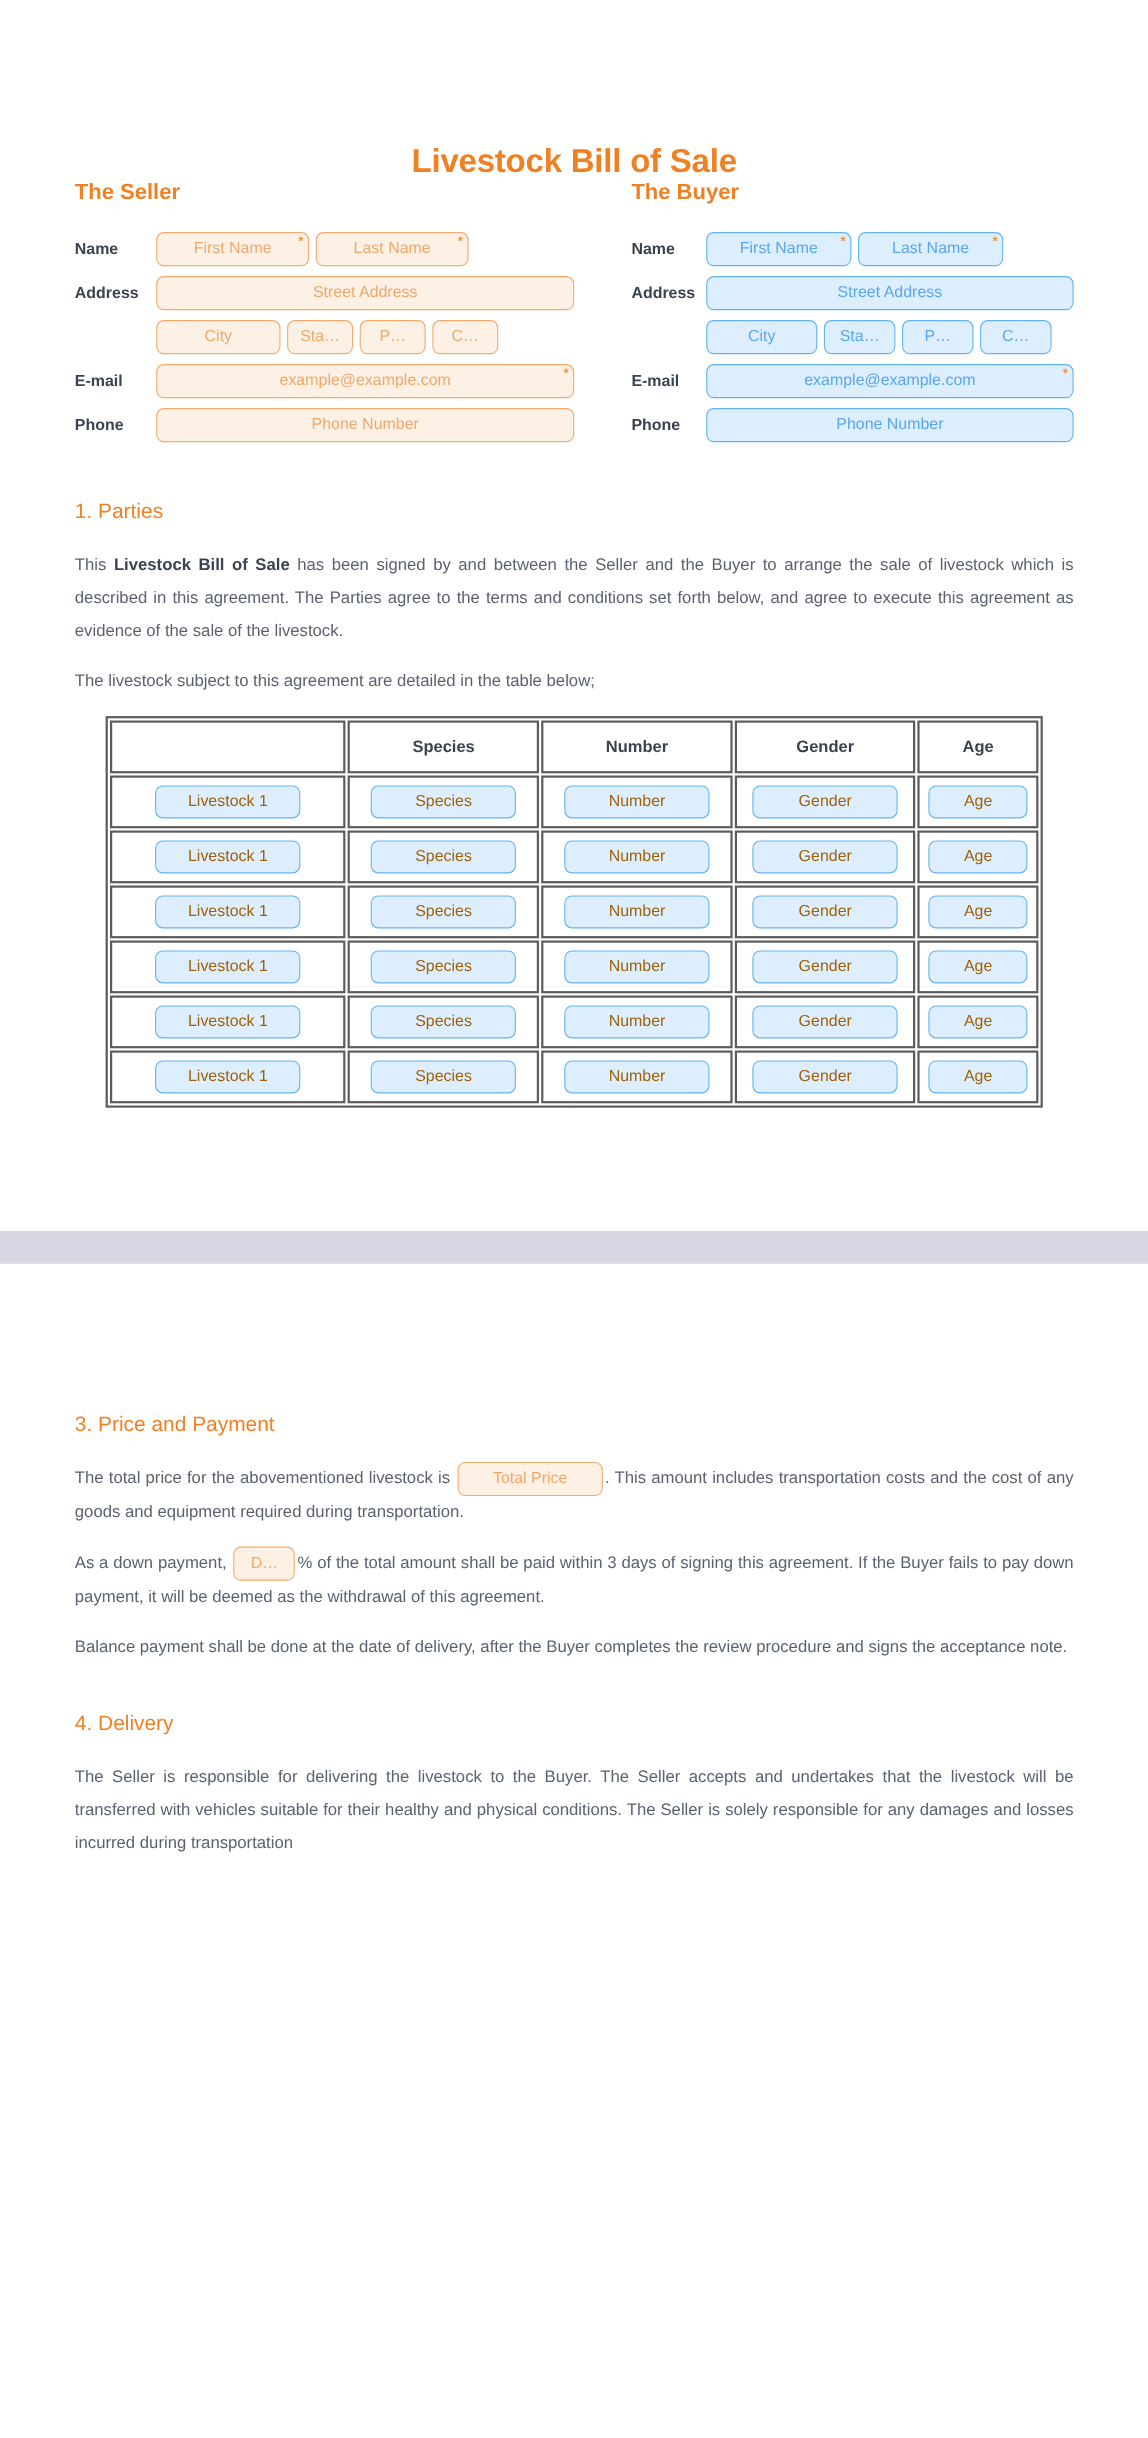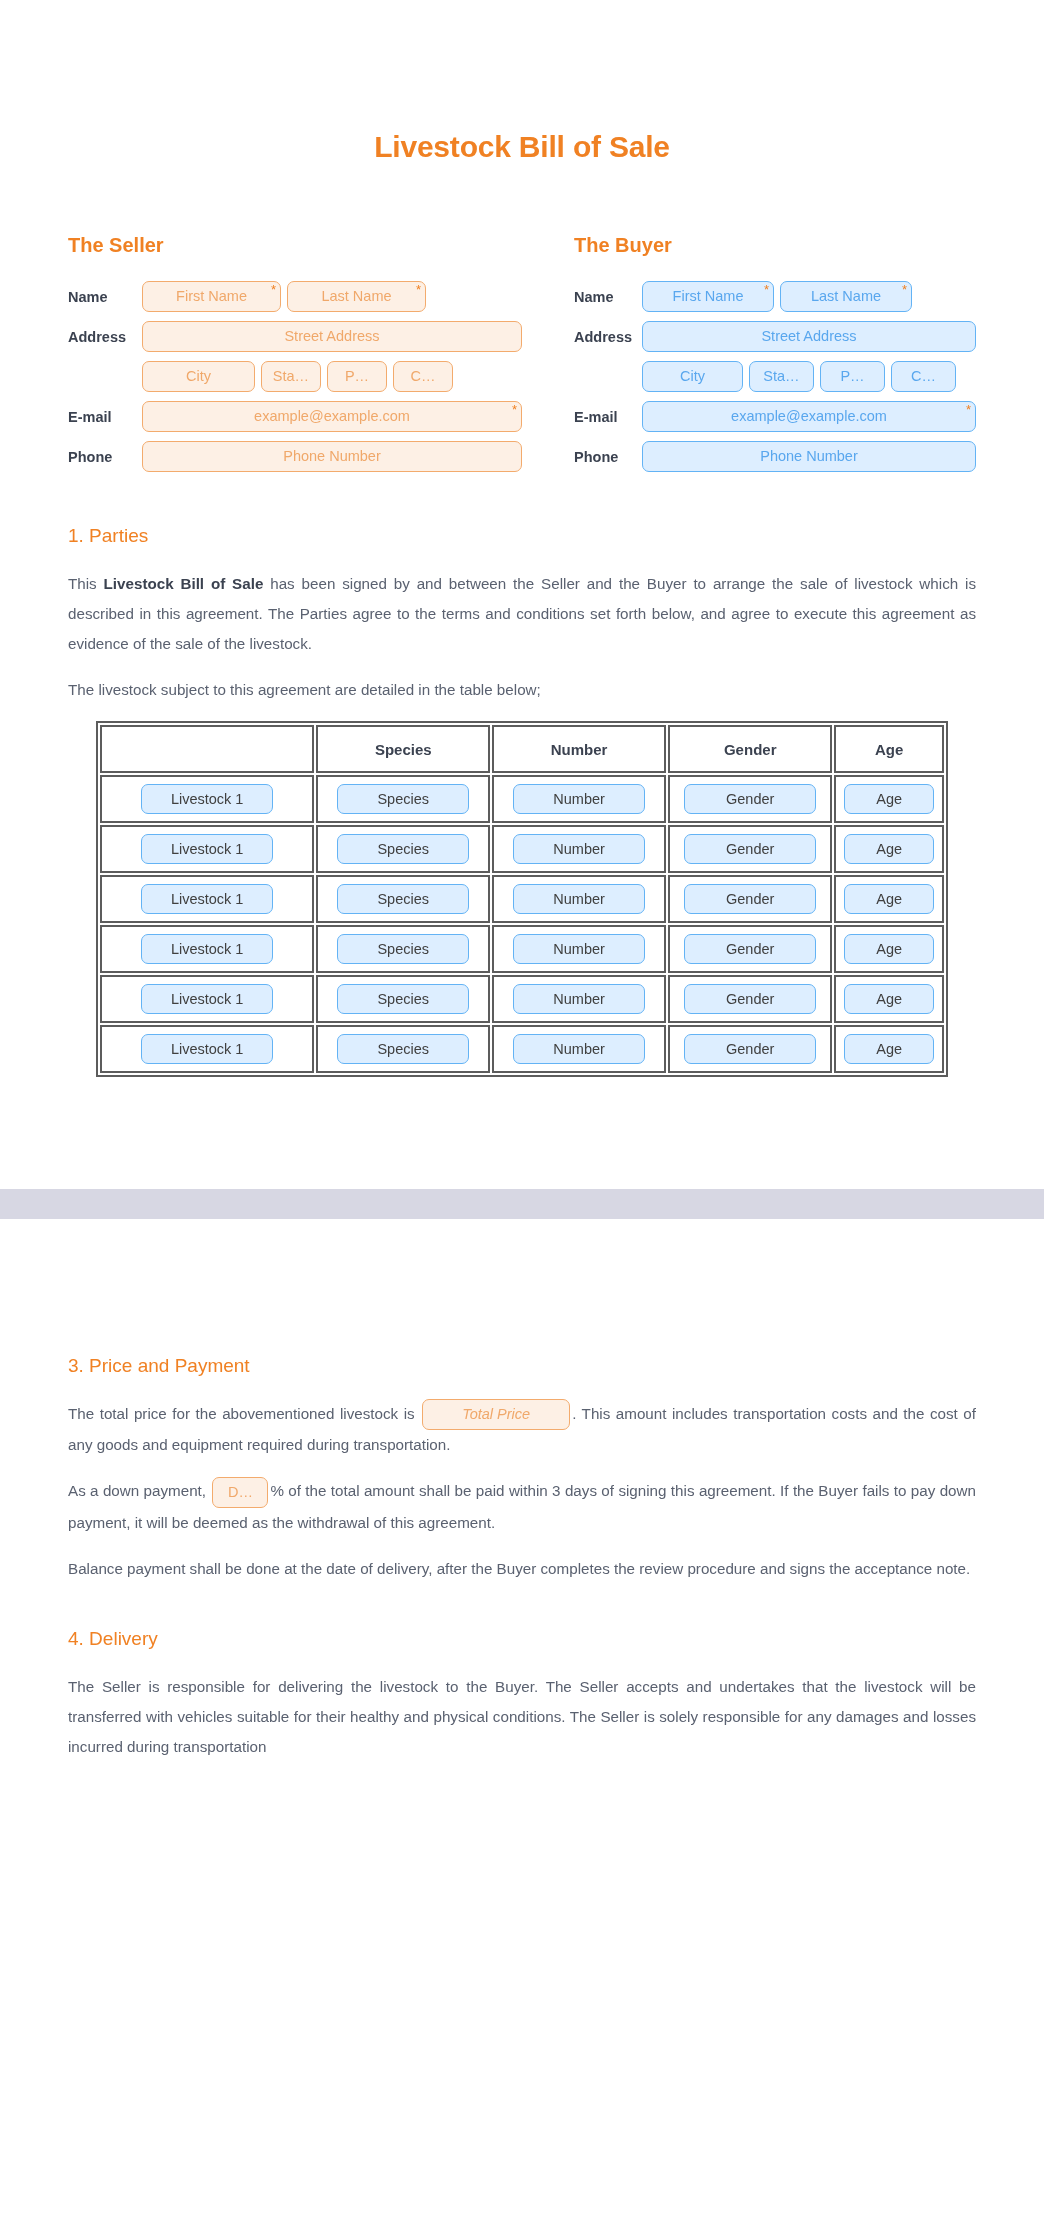--- a/index.html
+++ b/index.html
@@ -27,21 +27,20 @@
     font-size: 30px;
     font-weight: bold;
     letter-spacing: -0.2px;
     padding-top: 130px;
     padding-bottom: 0;
   }
 
   
   .parties {
     display: flex;
-    margin-top: 70px;
     gap: 0px;
   }
   .party { width: 50%; }
   .party.buyer { padding-left: 52px; }
 
   .party-heading {
     color: #f08123;
     font-size: 20px;
     font-weight: bold;
     margin-bottom: 24px;
@@ -152,21 +151,21 @@
   table.livestock .cellfld {
     display: block;
     width: 100%;
     max-width: 132px;
     margin: 0 auto;
     height: 30px;
     line-height: 28px;
     border-radius: 7px;
     background: #ddeeff;
     border: 1px solid #63b3f5;
-    color: #404040;
+    color: #a16207;
     font-size: 14.5px;
     text-align: center;
     white-space: nowrap;
     overflow: hidden;
   }
 
   
   .page-break {
     height: 30px;
     background: #d7d7e3;
@@ -182,21 +181,21 @@
     border: 1px solid #f3ab6d;
     color: #f0a86a;
     text-align: center;
     font-size: 14.5px;
     height: 31px;
     line-height: 29px;
     white-space: nowrap;
     overflow: hidden;
     margin: 0 2px;
   }
-  .inline-fld.total { width: 148px; font-style: italic; }
+  .inline-fld.total { width: 132px; }
   .inline-fld.down { width: 56px; }
 
   .spacer-bottom { height: 34px; }
 </style>
 </head>
 <body>
 
 <div class="page">
   <div class="page-inner">
 

